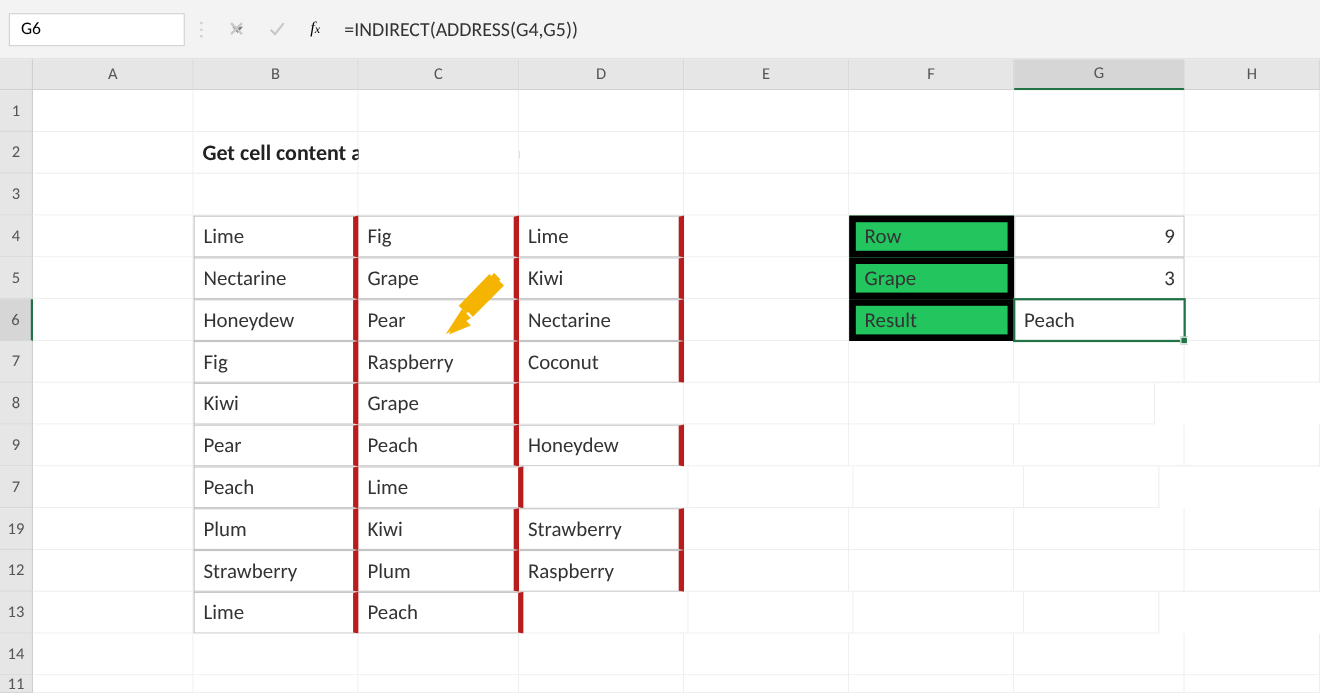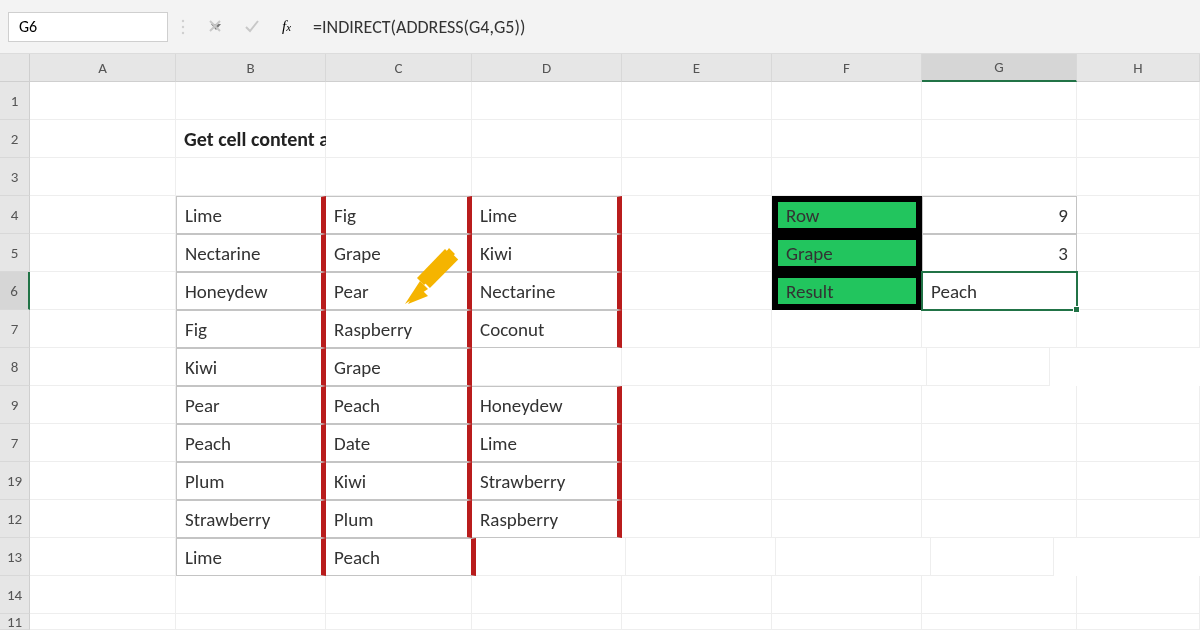--- a/index.html
+++ b/index.html
@@ -372,21 +372,20 @@
       <div class="cell c-D data-cell">Honeydew</div>
       <div class="cell c-E"></div>
       <div class="cell c-F"></div>
       <div class="cell c-G"></div>
       <div class="cell c-H"></div>
     </div>
 
     <div class="row">
       <div class="cell c-A"></div>
       <div class="cell c-B data-cell first-col">Peach</div>
-      <div class="cell c-C data-cell">Date</div>
       <div class="cell c-D data-cell">Lime</div>
       <div class="cell c-E"></div>
       <div class="cell c-F"></div>
       <div class="cell c-G"></div>
       <div class="cell c-H"></div>
     </div>
 
     <div class="row">
       <div class="cell c-A"></div>
       <div class="cell c-B data-cell first-col">Plum</div>

